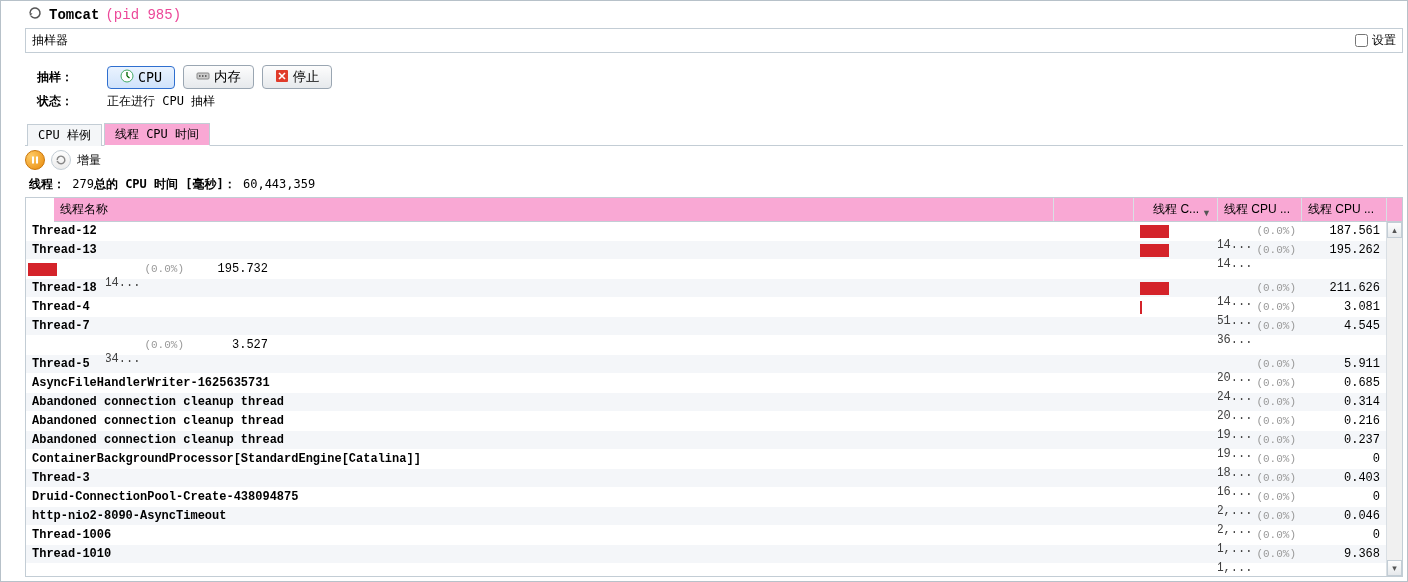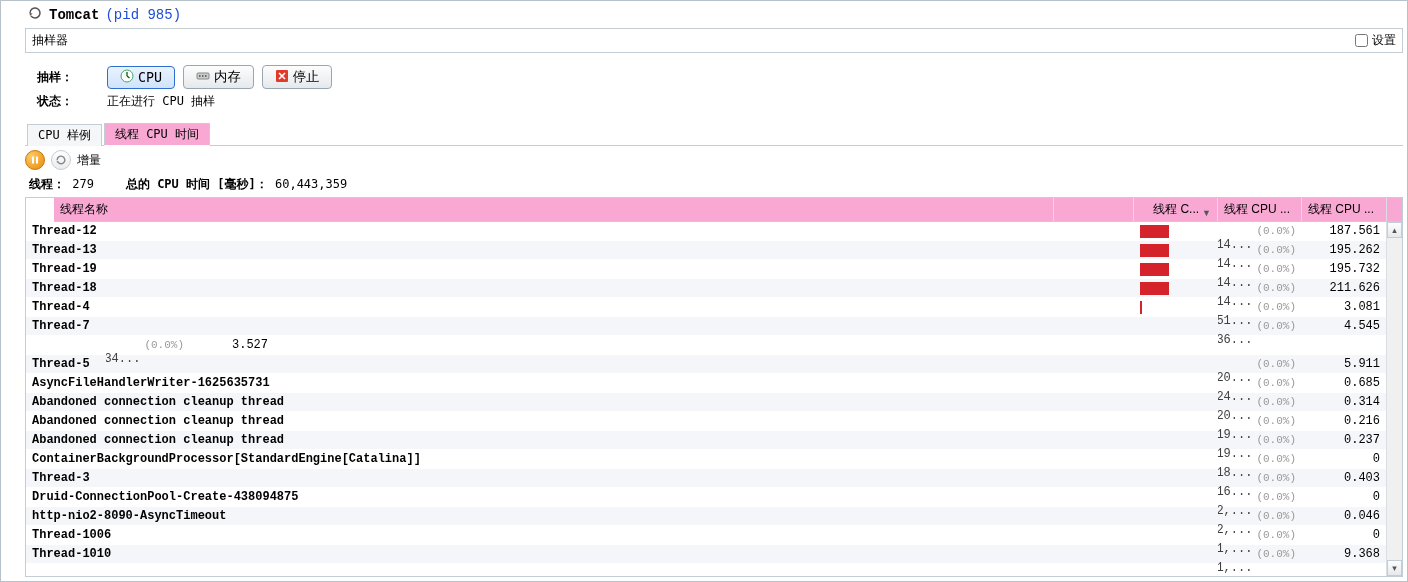--- a/index.html
+++ b/index.html
@@ -2,21 +2,21 @@
 <html><head>
 <meta charset="utf-8">
 <style>
   * { box-sizing: border-box; }
   html, body { margin:0; padding:0; font-family:"Microsoft YaHei","SimSun",Arial,sans-serif; font-size:12px; color:#000; background:#fff; }
   .window { width:1408px; height:582px; border:1px solid #b7c1c9; overflow:hidden; display:flex; flex-direction:column;padding-left:20px; }
   
   .titlebar { display:flex; align-items:center; padding:4px 8px 4px 6px; }
   .titlebar svg { width:16px; height:16px; margin-right:6px; }
   .app-name { font-weight:bold; font-size:14px; font-family:Consolas,"Courier New",monospace; }
-  .pid { font-size:14px; color:#1d4ed8; font-family:Consolas,"Courier New",monospace; margin-left:6px; }
+  .pid { font-size:14px; color:#ec4899; font-family:Consolas,"Courier New",monospace; margin-left:6px; }
   
   .section-bar { display:flex; align-items:center; justify-content:space-between; border:1px solid #c3cdd5; margin:0 4px; padding:3px 6px; background:#fff; }
   .section-title { font-weight:normal; color:#000; }
   .settings { display:flex; align-items:center; gap:2px; }
   .settings input { margin:0 2px 0 0; }
   
   .controls { padding:8px 4px 4px 16px; }
   .ctrl-row { display:flex; align-items:center; margin:4px 0; }
   .ctrl-label { width:70px; font-weight:bold; }
   .btn { display:inline-flex; align-items:center; gap:4px; border:1px solid #9aa6b2; background:linear-gradient(#fdfdfd,#e6e9ec); border-radius:4px; padding:2px 12px; margin-right:8px; cursor:pointer; font-family:"SimSun",Consolas,monospace; }
@@ -26,21 +26,21 @@
   
   .subtabs { display:flex; align-items:flex-end; border-bottom:1px solid #c3cdd5; margin:4px 4px 0 4px; padding-left:2px; }
   .subtab { border:1px solid #c3cdd5; border-bottom:none; background:#f4f6f8; padding:2px 10px; margin-right:2px; font-family:"SimSun",Consolas,monospace; cursor:pointer; position:relative; top:1px; }
   .subtab.active { background:#f9a8d4; border-bottom:1px solid #fff; }
   
   .tabtoolbar { display:flex; align-items:center; gap:6px; margin:4px 4px 0 4px; }
   .icon-btn { width:20px; height:20px; border:1px solid #c3cdd5; border-radius:10px; display:flex; align-items:center; justify-content:center; cursor:pointer; background:linear-gradient(#fefefe,#ececec); }
   .icon-btn.orange { background:radial-gradient(circle at 30% 30%,#ffcc66,#e8890a); border-color:#c9760a; color:#fff; }
   .delta { font-family:"SimSun",Consolas,monospace; }
   
-  .threads-summary { display:flex; align-items:center; gap:32px; padding:6px 8px 4px 8px; font-family:"SimSun",Consolas,monospace; }
+  .threads-summary { display:flex; align-items:center; padding:6px 8px 4px 8px; font-family:"SimSun",Consolas,monospace; }
   .threads-summary b { font-weight:bold; }
   
   .table-wrap { flex:1; margin:0 4px 4px 4px; border:1px solid #c3cdd5; overflow:hidden; display:flex; flex-direction:column; min-height:0; }
   .thead { display:flex; background:#f9a8d4; border-bottom:1px solid #c3cdd5;margin-left:28px; }
   .th { border-right:1px solid #d9dfe4; padding:3px 6px; font-family:"SimSun",Arial,sans-serif; white-space:nowrap; overflow:hidden; text-overflow:ellipsis; }
   .th.th-name { flex:1 1 auto; }
   .th.th-bar   { width:80px; }
   .th.th-cpu1  { width:84px; display:flex; align-items:flex-end; justify-content:flex-end; gap:3px; }
   .th.th-cpu2  { width:84px; text-align:left; }
   .th.th-cpu3  { width:84px; text-align:left; border-right:none; }
@@ -190,21 +190,20 @@
             <div class="bar-fill" style="width:38%"></div>
           </div>
           <div class="cell cpu1">
             <span class="cpu1-val">14...</span>
             <span class="cpu1-pct">(0.0%)</span>
           </div>
           <div class="cell cpu3">195.262</div>
           <div class="cell pad"></div>
         </div>
         <div class="row">
-          <div class="cell name">Thread-19</div>
           <div class="cell bar">
             <div class="bar-fill" style="width:38%"></div>
           </div>
           <div class="cell cpu1">
             <span class="cpu1-val">14...</span>
             <span class="cpu1-pct">(0.0%)</span>
           </div>
           <div class="cell cpu3">195.732</div>
           <div class="cell pad"></div>
         </div>

